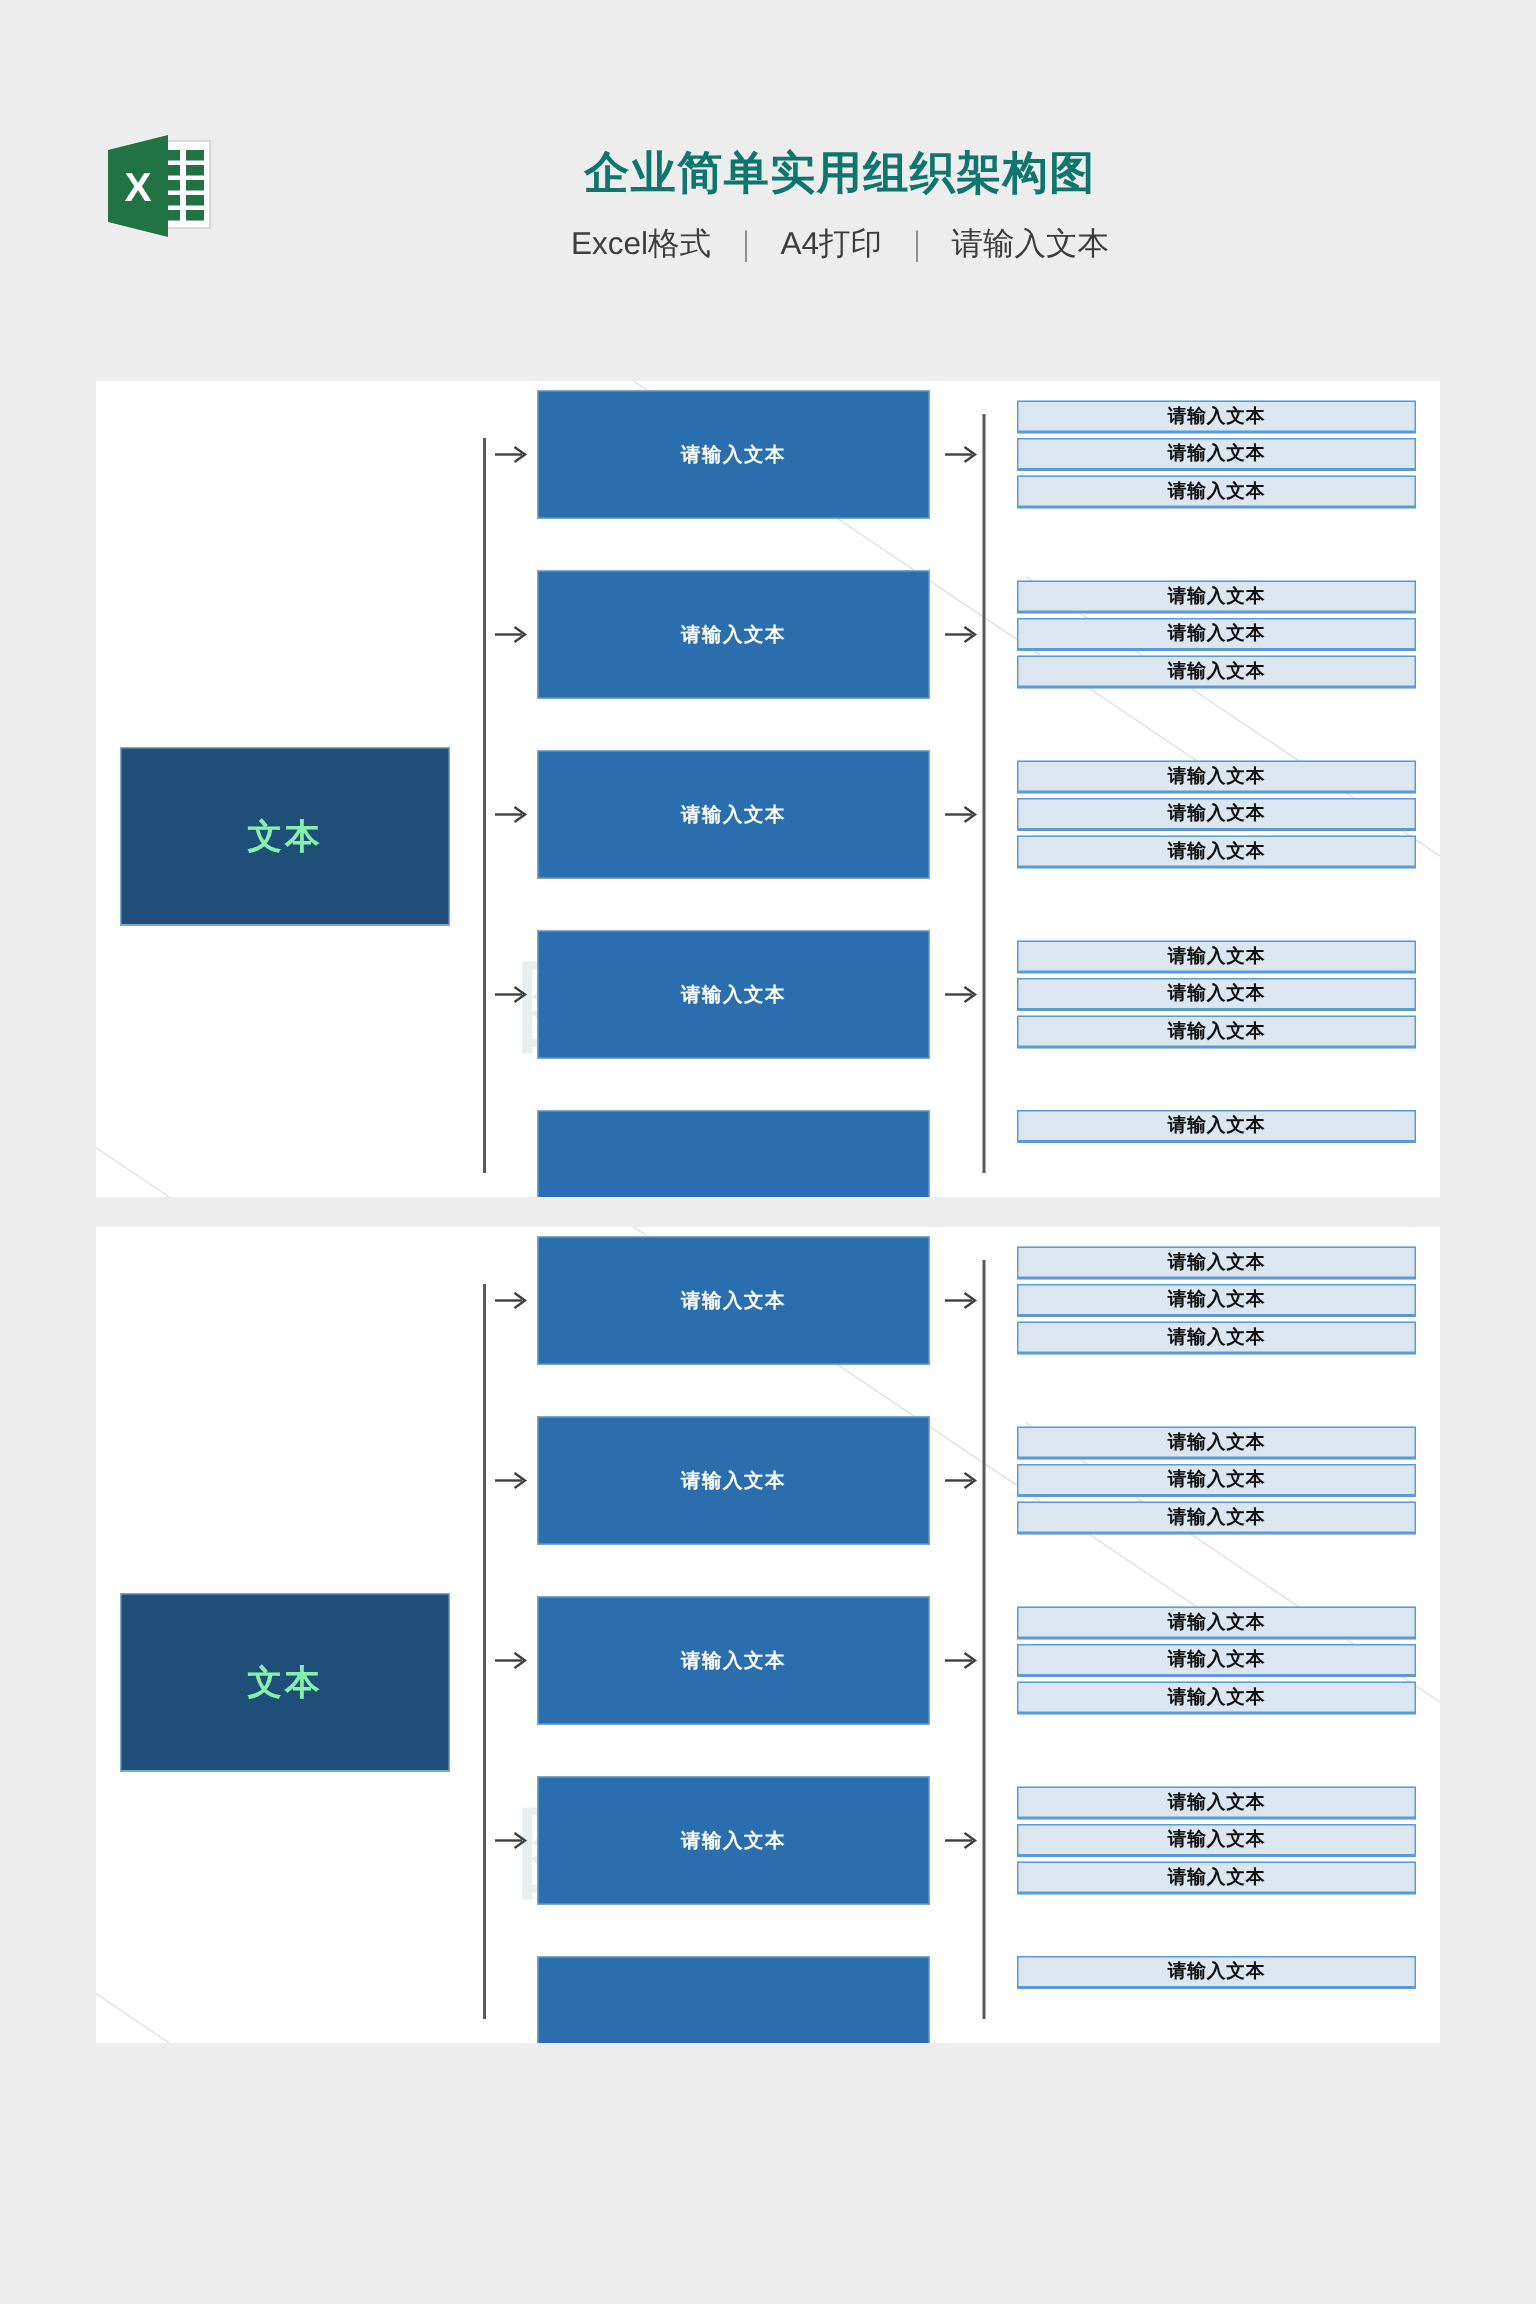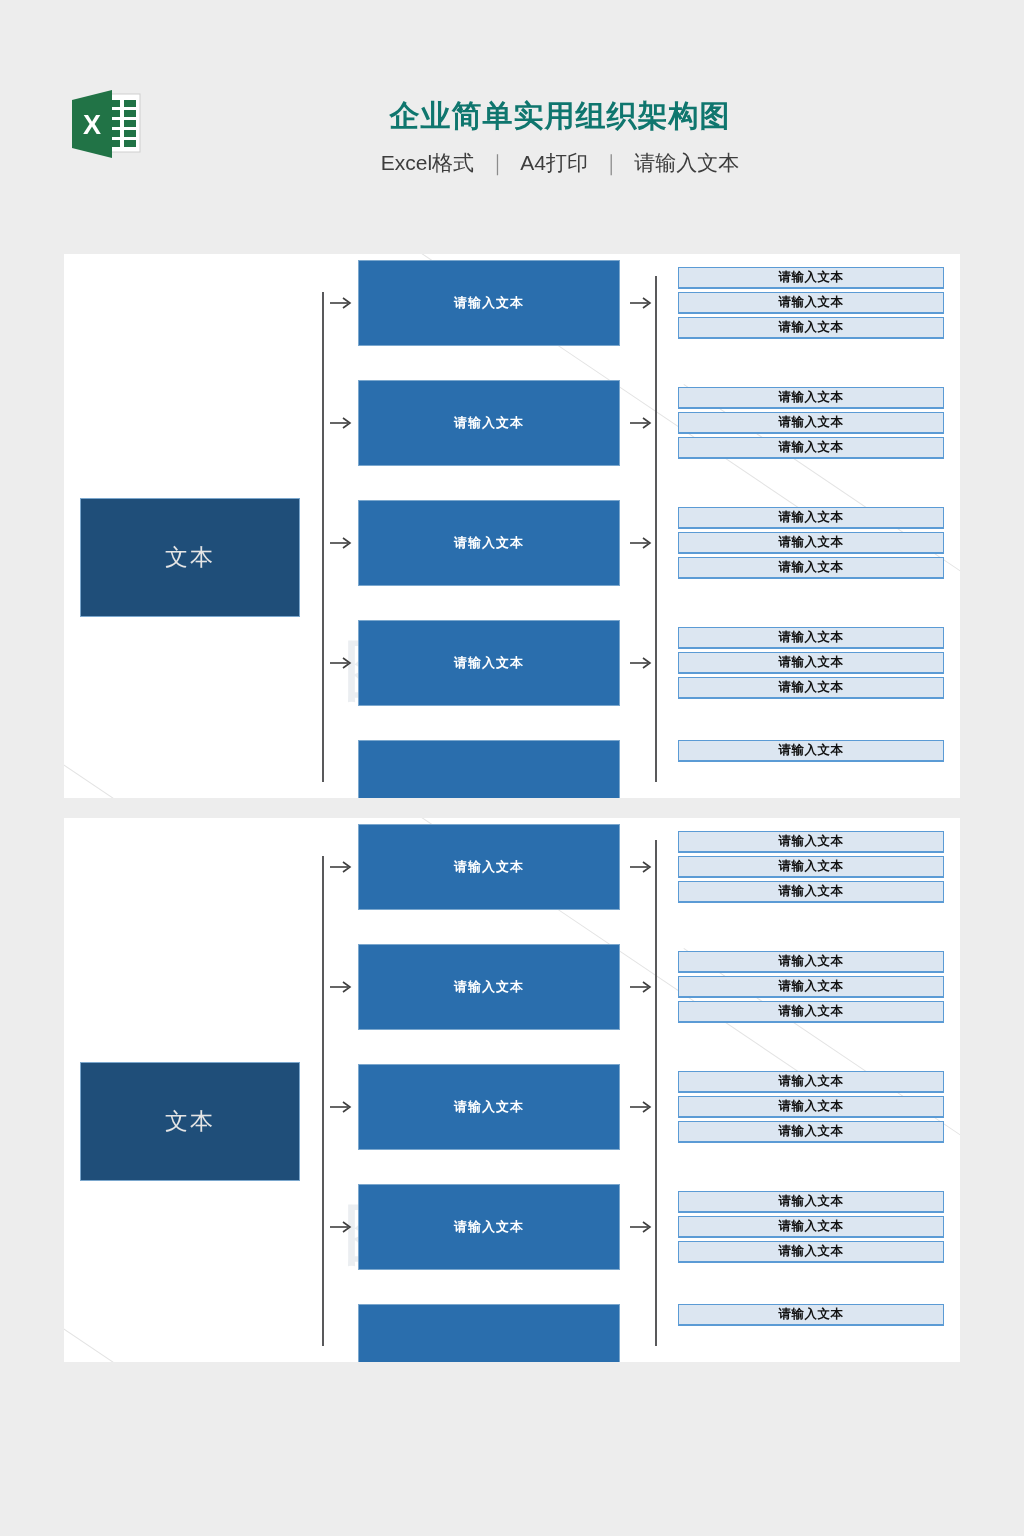--- a/index.html
+++ b/index.html
@@ -82,23 +82,23 @@
     width: 220px;
     height: 119px;
     background: #1f4e79;
     border: 1px solid #7ba7cd;
     box-sizing: border-box;
     display: flex;
     align-items: center;
     justify-content: center;
   }
   .root-box span {
-    color: #e5e5e5;
+    color: #86efac;
     font-size: 23px;
-    font-weight: normal;
+    font-weight: bold;
     letter-spacing: 2px;
   }
 
   
   .spine {
     position: absolute;
     width: 2px;
     background: #59595b;
   }
   .spine-left  { left: 258px; }

